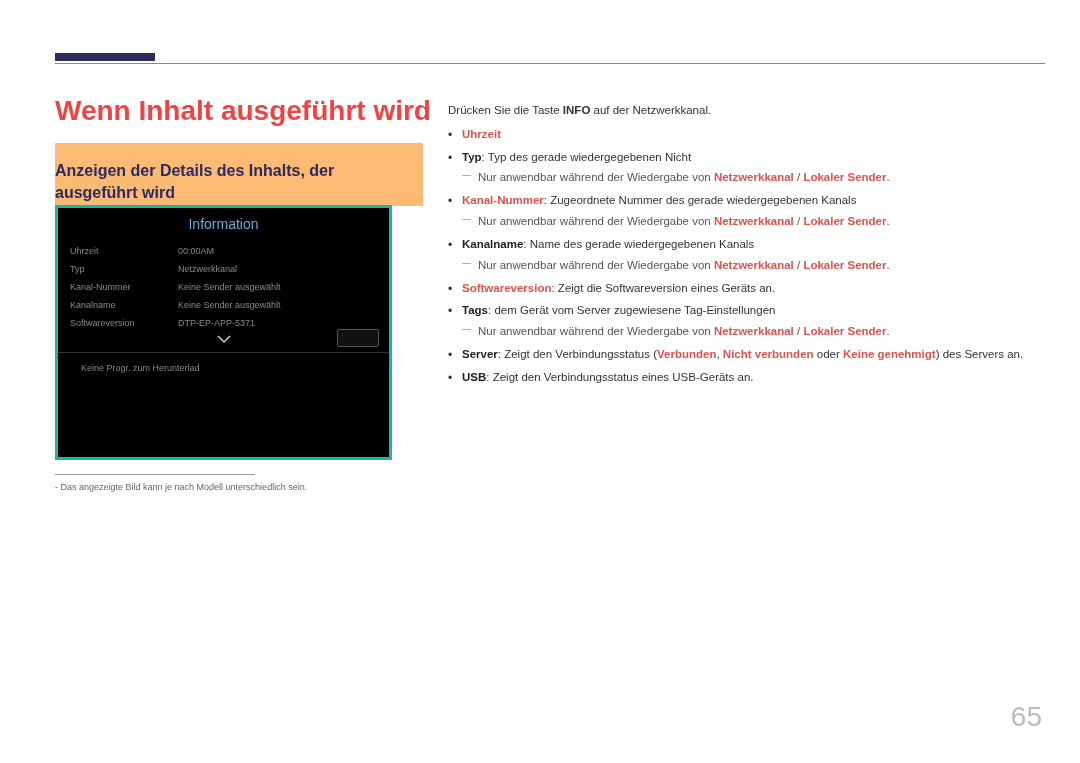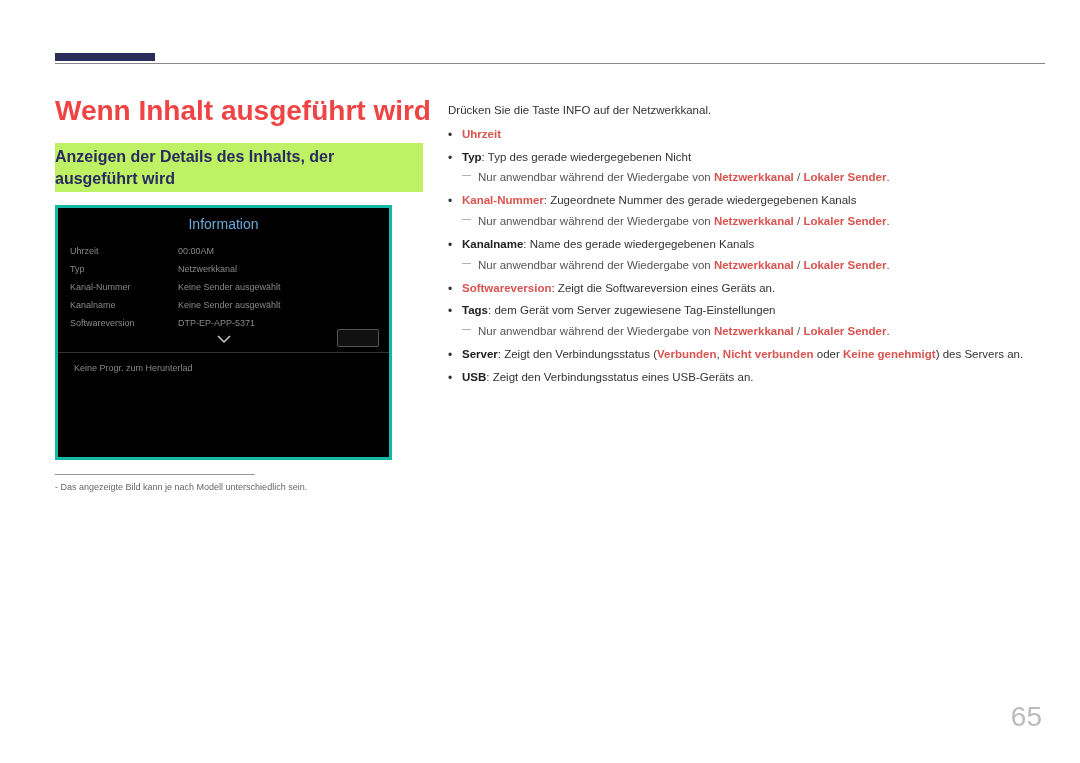--- a/index.html
+++ b/index.html
@@ -32,26 +32,26 @@
     left: 55px;
     font-size: 28px;
     font-weight: 600;
     color: #ef4444;
   }
   .subtitle-hl {
     position: absolute;
     top: 143px;
     left: 55px;
     width: 368px;
-    background: #bef264;
+    background: #fdba74;
     color: #2a2a60;
     font-size: 16px;
     font-weight: 600;
     line-height: 1.35;
-    padding: 3px 3px 3px 0;
+    padding: 17px 3px 3px 0;
   }
   .screenshot-box {
     position: absolute;
     top: 205px;
     left: 55px;
     width: 337px;
     height: 255px;
     background: #000;
     border: 3px solid #14b8a6;
     color: #aaa;
@@ -87,21 +87,21 @@
     height:18px;
     border:1px solid #555;
     border-radius:2px;
     background:#111;
   }
   .divider {
     border-top:1px solid #333;
     margin: 2px 0;
   }
   .dl-msg {
-    padding: 8px 16px;
+    padding: 8px 23px;
     font-size: 9px;
     color: #888;
   }
   .footnote-rule {
     position: absolute;
     top: 474px;
     left: 55px;
     width: 200px;
     border-top: 1px solid #999;
   }
@@ -116,21 +116,21 @@
   .right-col {
     position: absolute;
     top: 102px;
     left: 448px;
     width: 580px;
     font-size: 11.5px;
     line-height: 1.55;
     color: #333;
   }
   .intro { margin-bottom: 6px; }
-  .intro b { font-weight: 400; }
+  .intro b { font-weight: 700; }
   ul.main { list-style: none; padding-left: 14px; }
   ul.main > li {
     position: relative;
     padding-left: 0;
     margin-bottom: 5px;
   }
   ul.main > li::before {
     content: "•";
     position: absolute;
     left: -14px;

